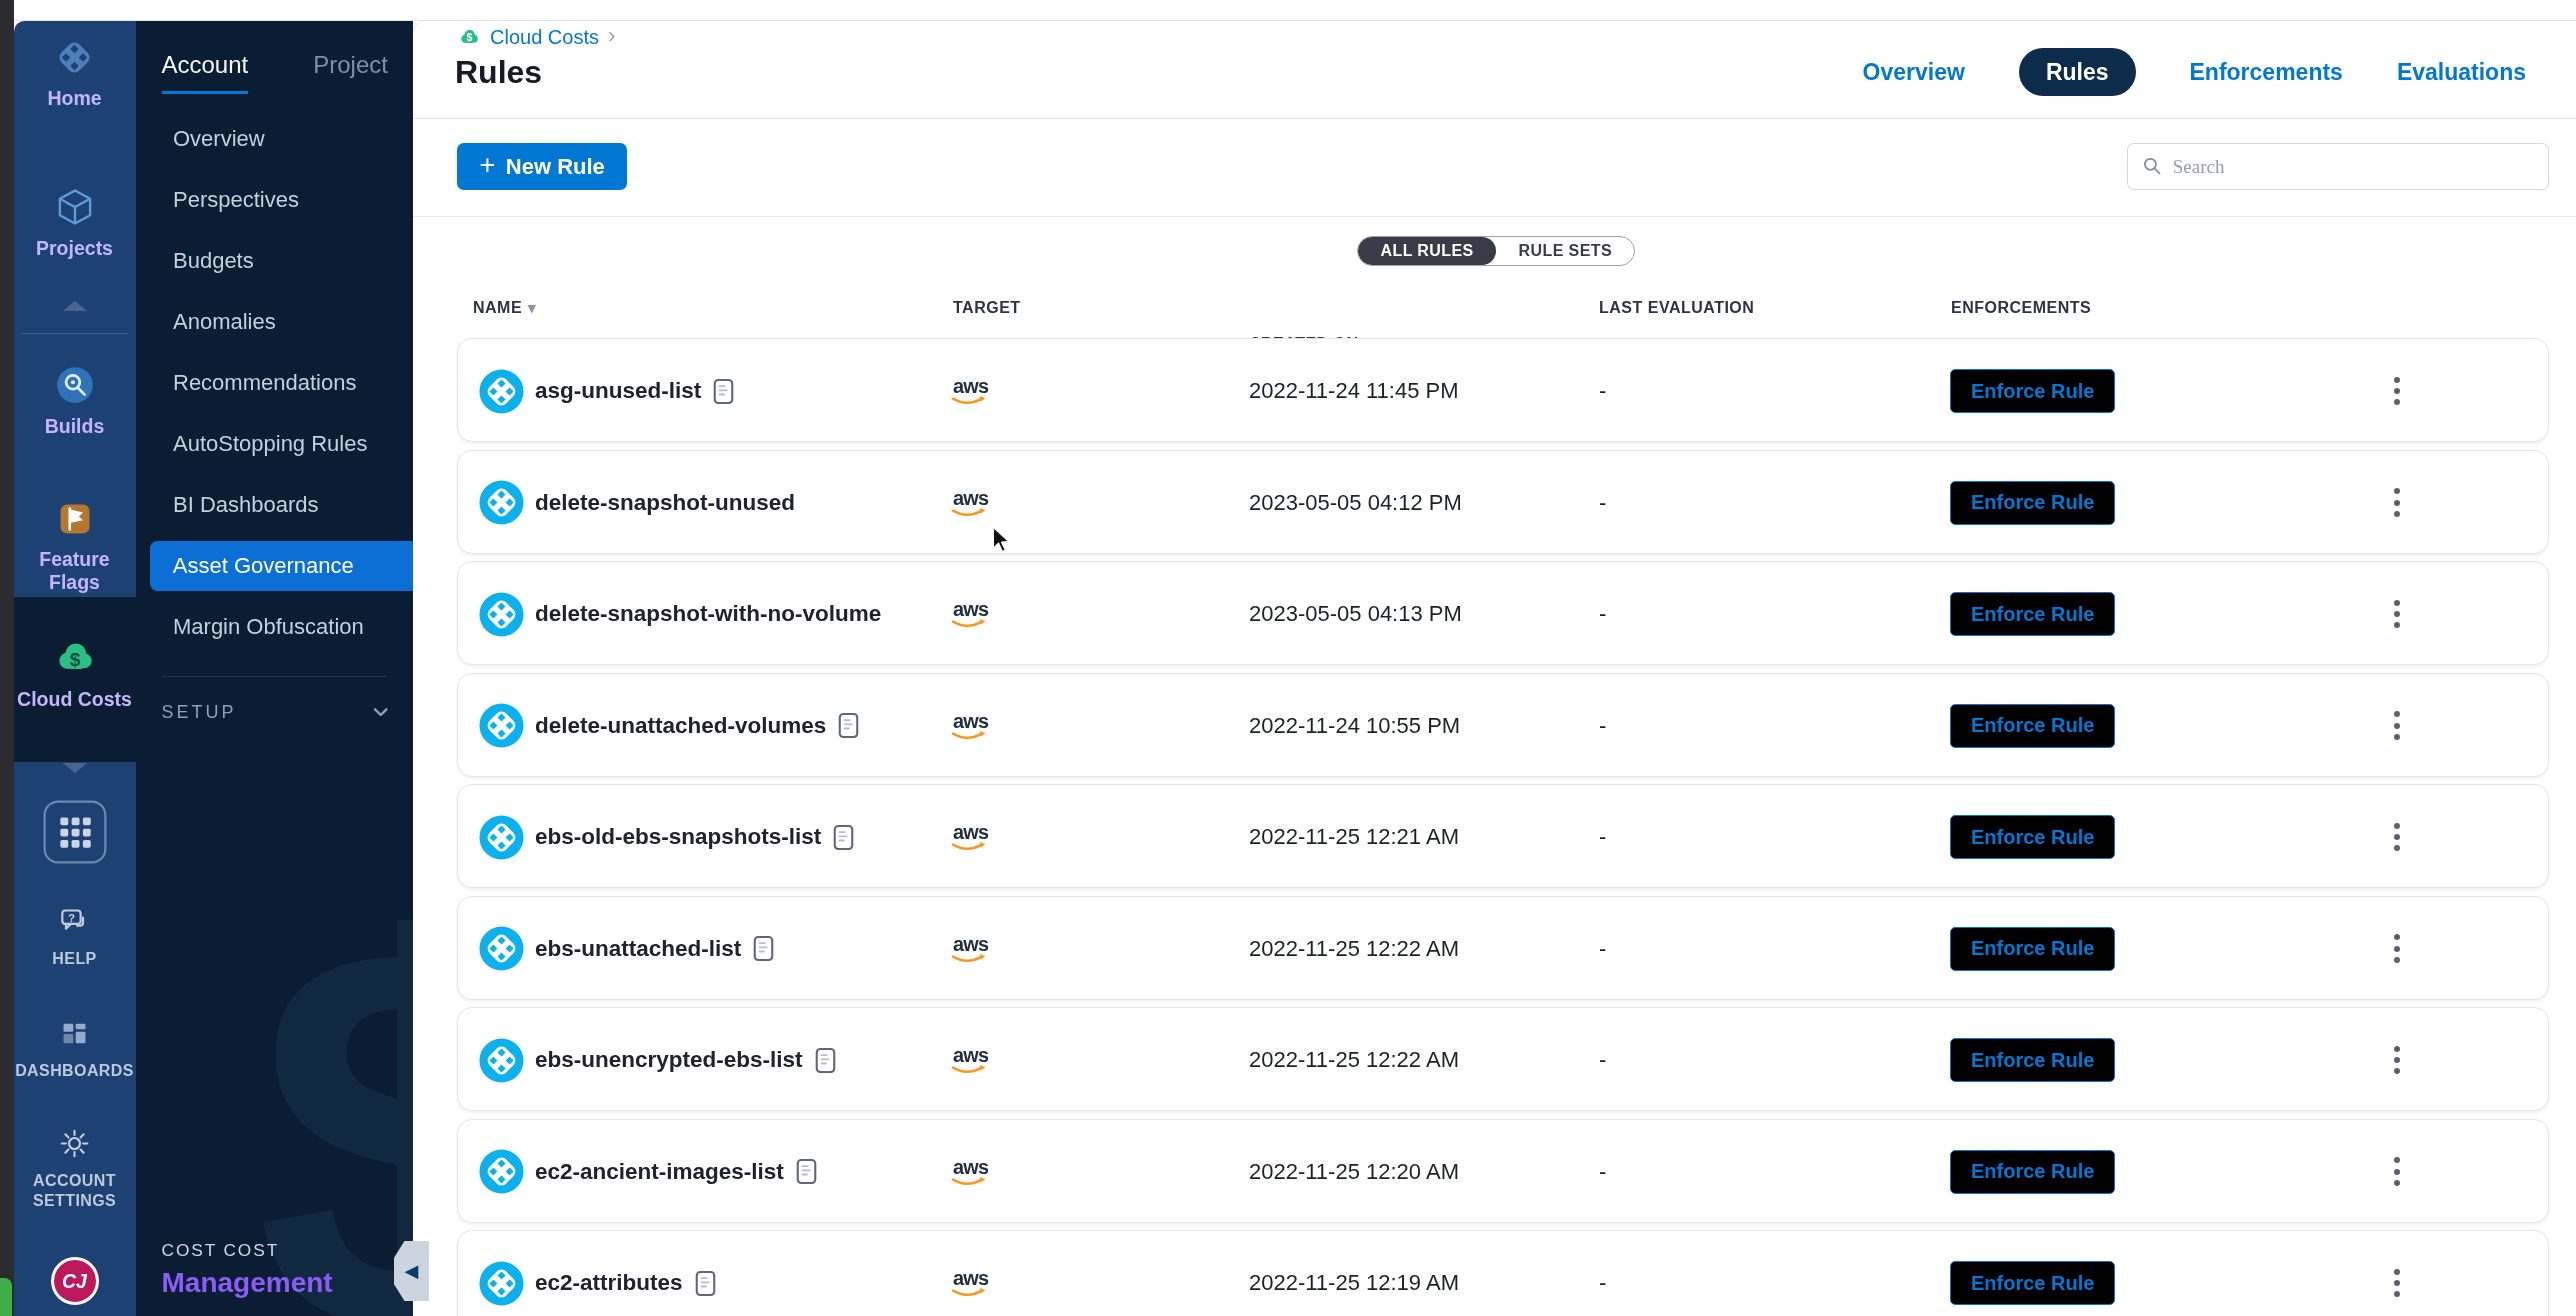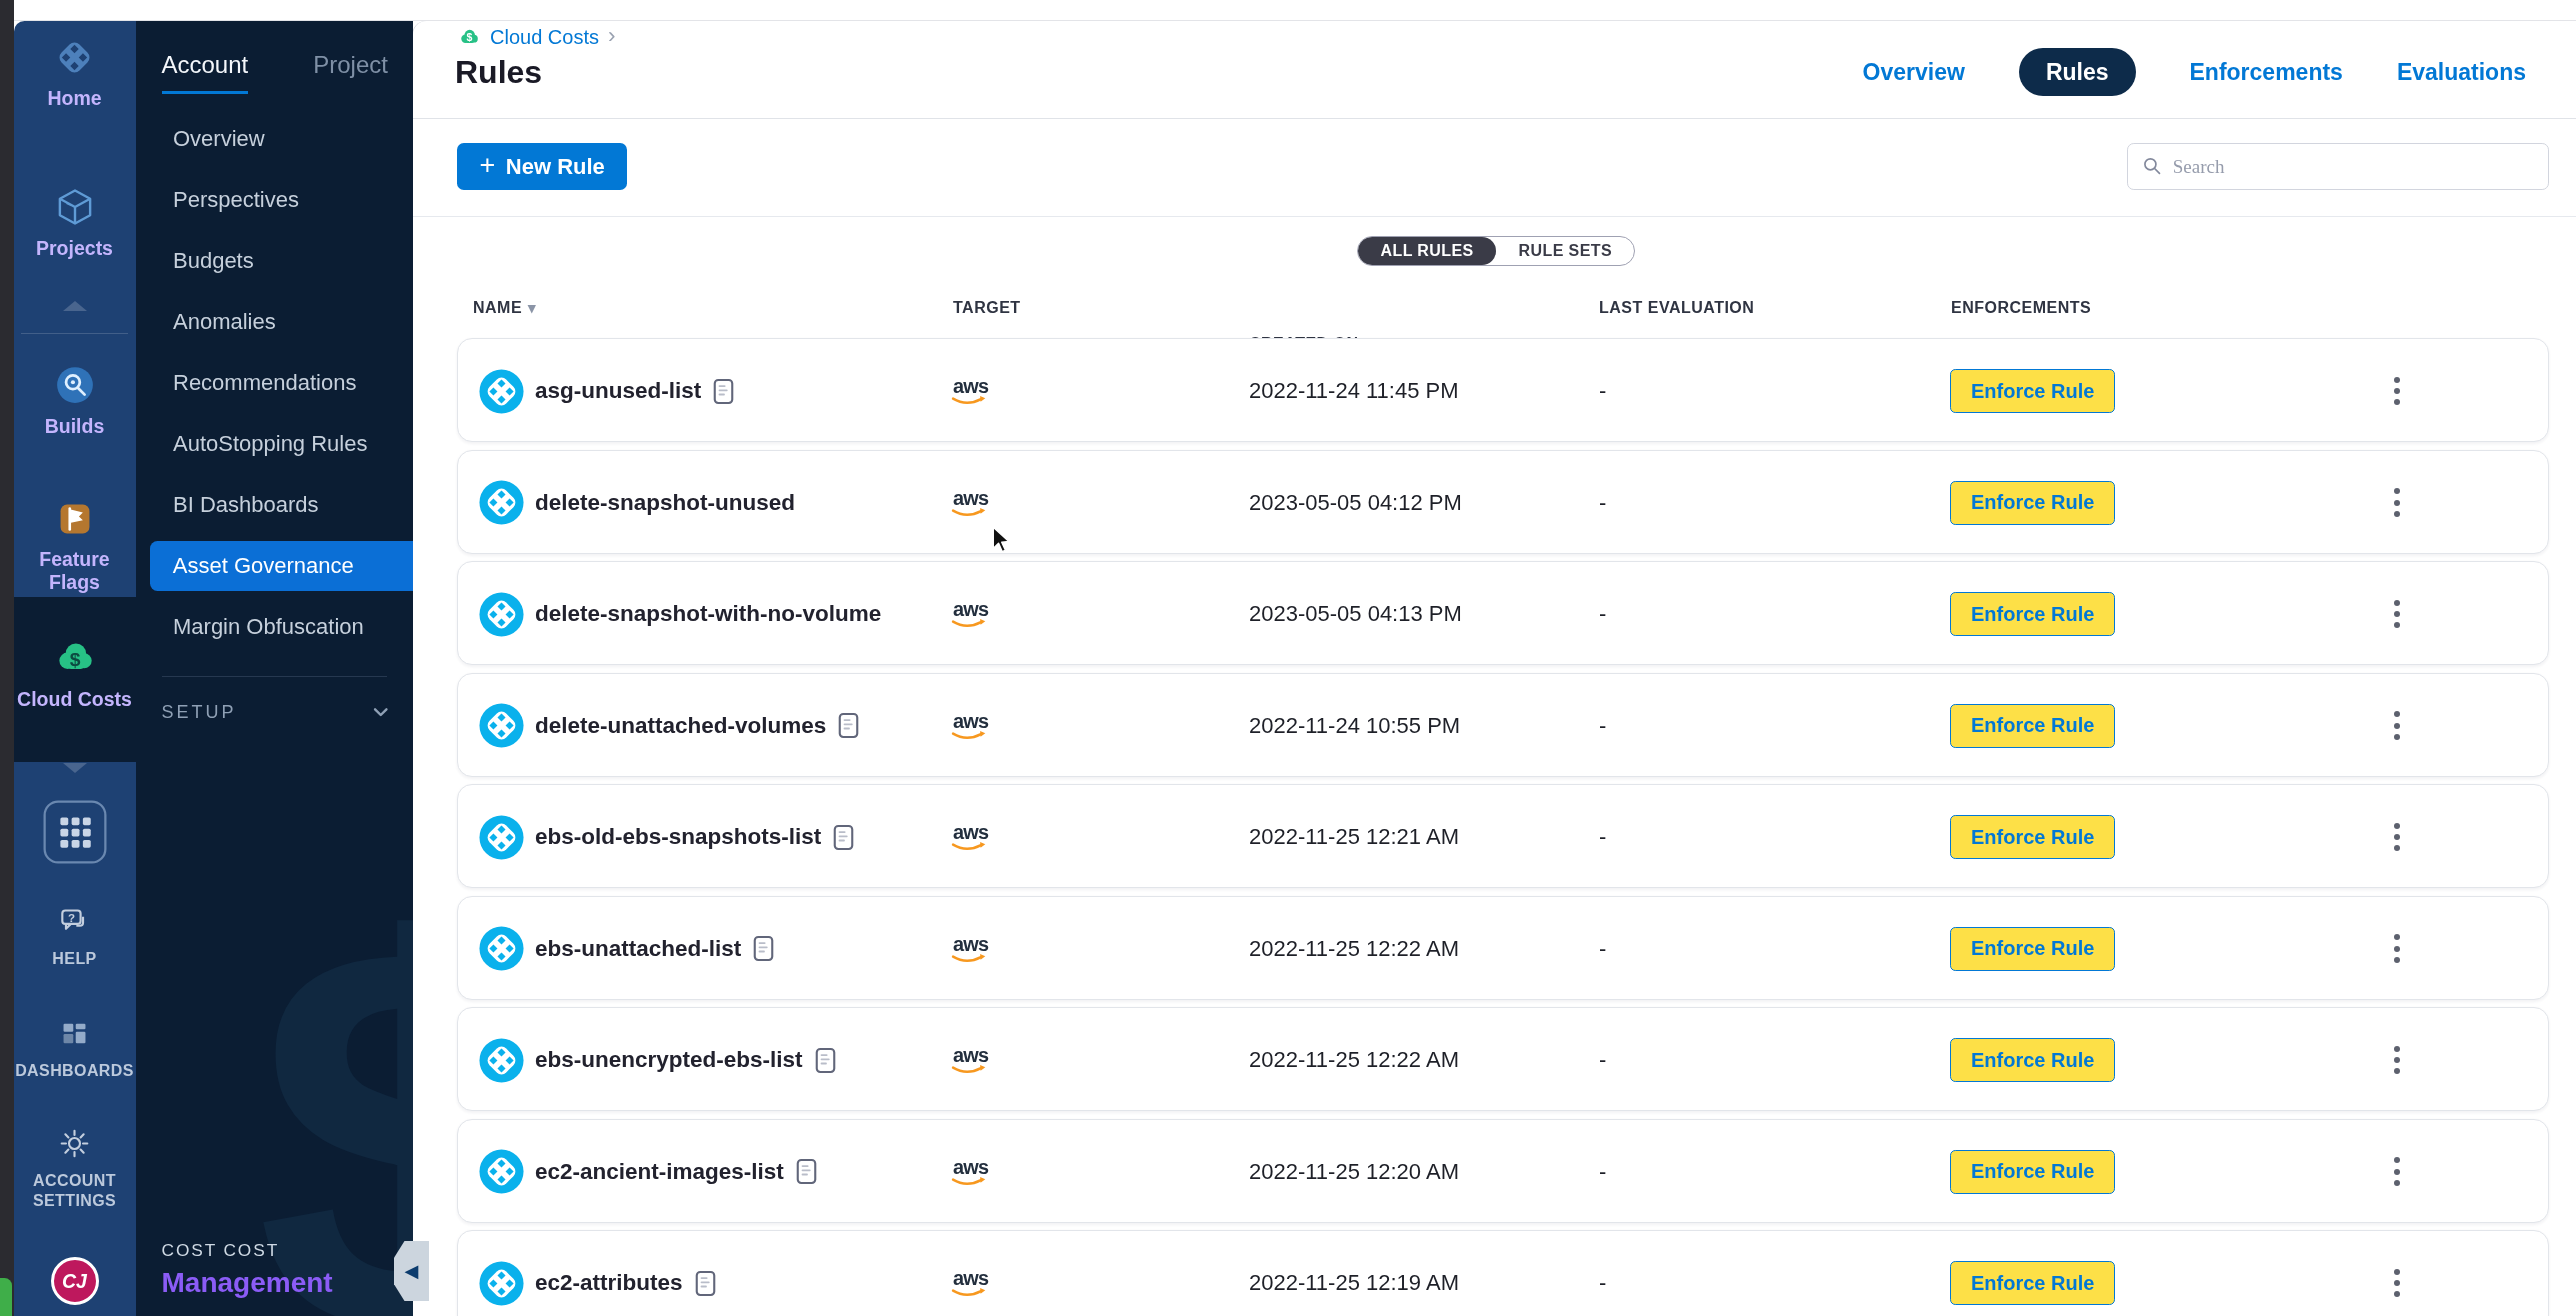--- a/index.html
+++ b/index.html
@@ -97,21 +97,21 @@
               border-radius:15px; margin-bottom:7.5px; box-shadow:0 1.5px 3px rgba(40,41,61,0.06); cursor:pointer; }
   .cell-icon { position:absolute; left:19.5px; top:28.6px; width:47px; height:47px; }
   .name-wrap { position:absolute; left:77px; top:0; height:104px; display:flex; align-items:center; gap:12px; }
   .cell-name { font-size:22.5px; font-weight:600; color:#22222e; }
   .cell-doc { display:flex; }
   .cell-target { position:absolute; left:490px; top:35px; }
   .cell-created { position:absolute; left:791px; top:0; height:104px; display:flex; align-items:center;
                   font-size:22px; color:#1e2028; }
   .cell-lasteval { position:absolute; left:1141px; top:0; height:104px; display:flex; align-items:center;
                    font-size:22px; color:#1e2028; }
-  .enforce-btn { position:absolute; left:1492px; top:30px; height:44px; padding:0 20px; background:#fde047;
+  .enforce-btn { position:absolute; left:1492px; top:30px; height:44px; padding:0 20px; background:#000000;
                  border:1.9px solid #0278d5; border-radius:5.3px; color:#0278d5; font-size:20px; font-weight:600;
                  font-family:"Liberation Sans",sans-serif; cursor:pointer; }
   .kebab { position:absolute; left:1924px; top:0; height:104px; width:30px; display:flex; flex-direction:column;
            align-items:center; justify-content:center; gap:5.3px; cursor:pointer; }
   .kebab i { width:6px; height:6px; border-radius:50%; background:#5d616e; }
 
   .cursor { position:absolute; left:989px; top:525px; z-index:60; }
 </style>
 </head>
 <body>

